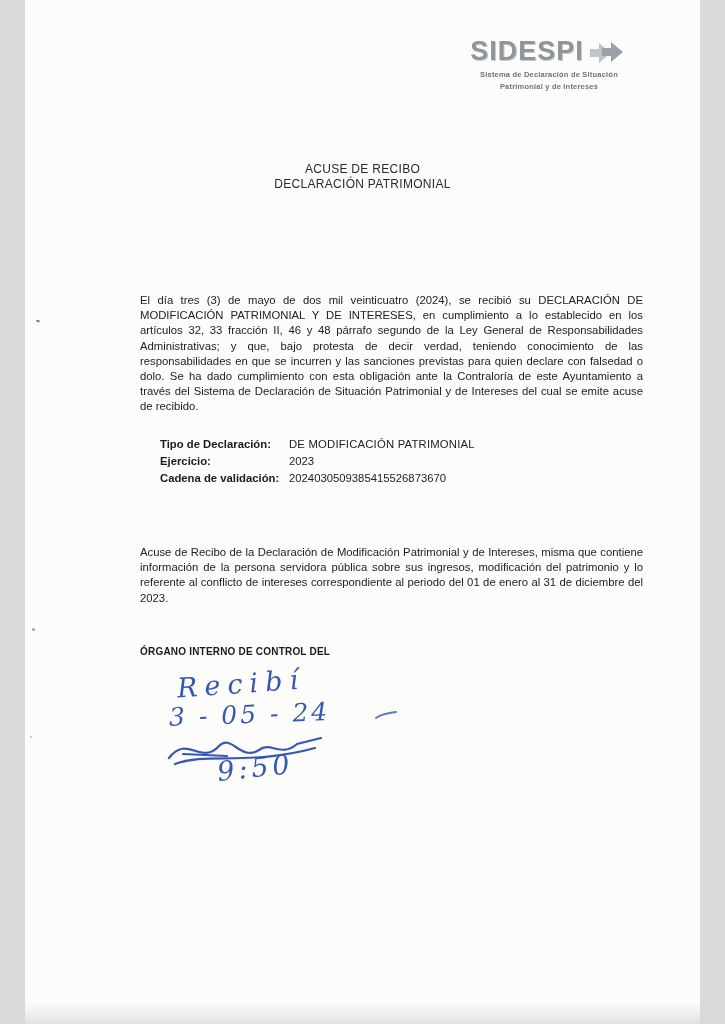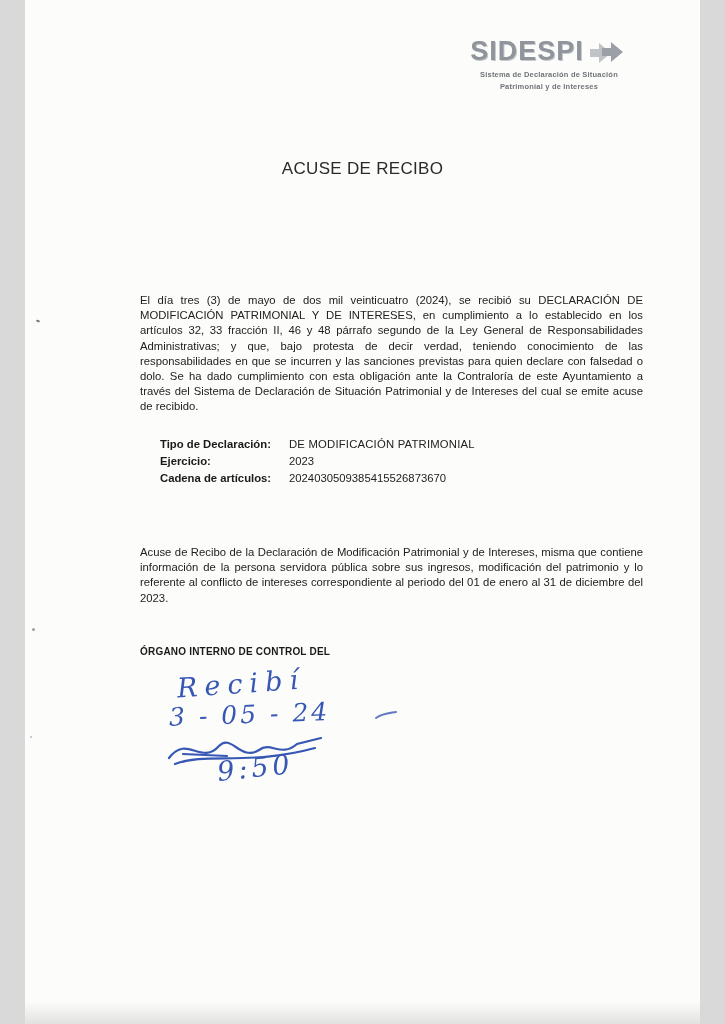--- a/index.html
+++ b/index.html
@@ -32,21 +32,21 @@
   .logo-tagline {
     margin-top:3px;
     font-size:7.5px; line-height:9px; font-weight:bold;
     color:#6f7377; letter-spacing:0.2px;
   }
 
   
   .doc-title {
     position:absolute; top:162px; left:0; right:0;
     text-align:center;
-    font-size:17px; line-height:14.5px;
+    font-size:12px; line-height:14.5px;
     color:#2a2a2a; letter-spacing:0.3px;
   }
 
   
   .recipient {
     position:absolute; top:250px; left:115px;
     font-size:11.5px; line-height:15px; font-weight:bold;
     color:#1a1a1a;
   }
 
@@ -124,36 +124,37 @@
         <polygon points="2,9 11,9 11,3 23,13 11,23 11,17 2,17" fill="#c0c4c8"></polygon>
         <polygon points="14,8 23,8 23,2 35,12 23,22 23,16 14,16" fill="#9aa0a6"></polygon>
       </svg>
     </div>
     <div class="logo-tagline">Sistema de Declaración de Situación</div>
     <div class="logo-tagline">Patrimonial y de Intereses</div>
   </div>
 
   <div class="doc-title">
     <div>ACUSE DE RECIBO</div>
+    <div>DECLARACIÓN PATRIMONIAL</div>
   </div>
 
 
   <p class="para para-1">El día tres (3) de mayo de dos mil veinticuatro (2024), se recibió su DECLARACIÓN DE MODIFICACIÓN PATRIMONIAL Y DE INTERESES, en cumplimiento a lo establecido en los artículos 32, 33 fracción II, 46 y 48 párrafo segundo de la Ley General de Responsabilidades Administrativas; y que, bajo protesta de decir verdad, teniendo conocimiento de las responsabilidades en que se incurren y las sanciones previstas para quien declare con falsedad o dolo. Se ha dado cumplimiento con esta obligación ante la Contraloría de este Ayuntamiento a través del Sistema de Declaración de Situación Patrimonial y de Intereses del cual se emite acuse de recibido.</p>
 
   <div class="fields">
     <div class="field-row first">
       <span class="field-label">Tipo de Declaración:</span>
       <span class="field-value">DE MODIFICACIÓN PATRIMONIAL</span>
     </div>
     <div class="field-row">
       <span class="field-label">Ejercicio:</span>
       <span class="field-value">2023</span>
     </div>
     <div class="field-row">
-      <span class="field-label">Cadena de artículos:</span>
+      <span class="field-label">Cadena de validación:</span>
       <span class="field-value">2024030509385415526873670</span>
     </div>
   </div>
 
   <p class="para para-2">Acuse de Recibo de la Declaración de Modificación Patrimonial y de Intereses, misma que contiene información de la persona servidora pública sobre sus ingresos, modificación del patrimonio y lo referente al conflicto de intereses correspondiente al periodo del 01 de enero al 31 de diciembre del 2023.</p>
 
   <div class="sig-heading">ÓRGANO INTERNO DE CONTROL DEL</div>
 
   <div class="ink hw-word">Recibí</div>
   <div class="ink hw-date">3 - 05 - 24</div>

